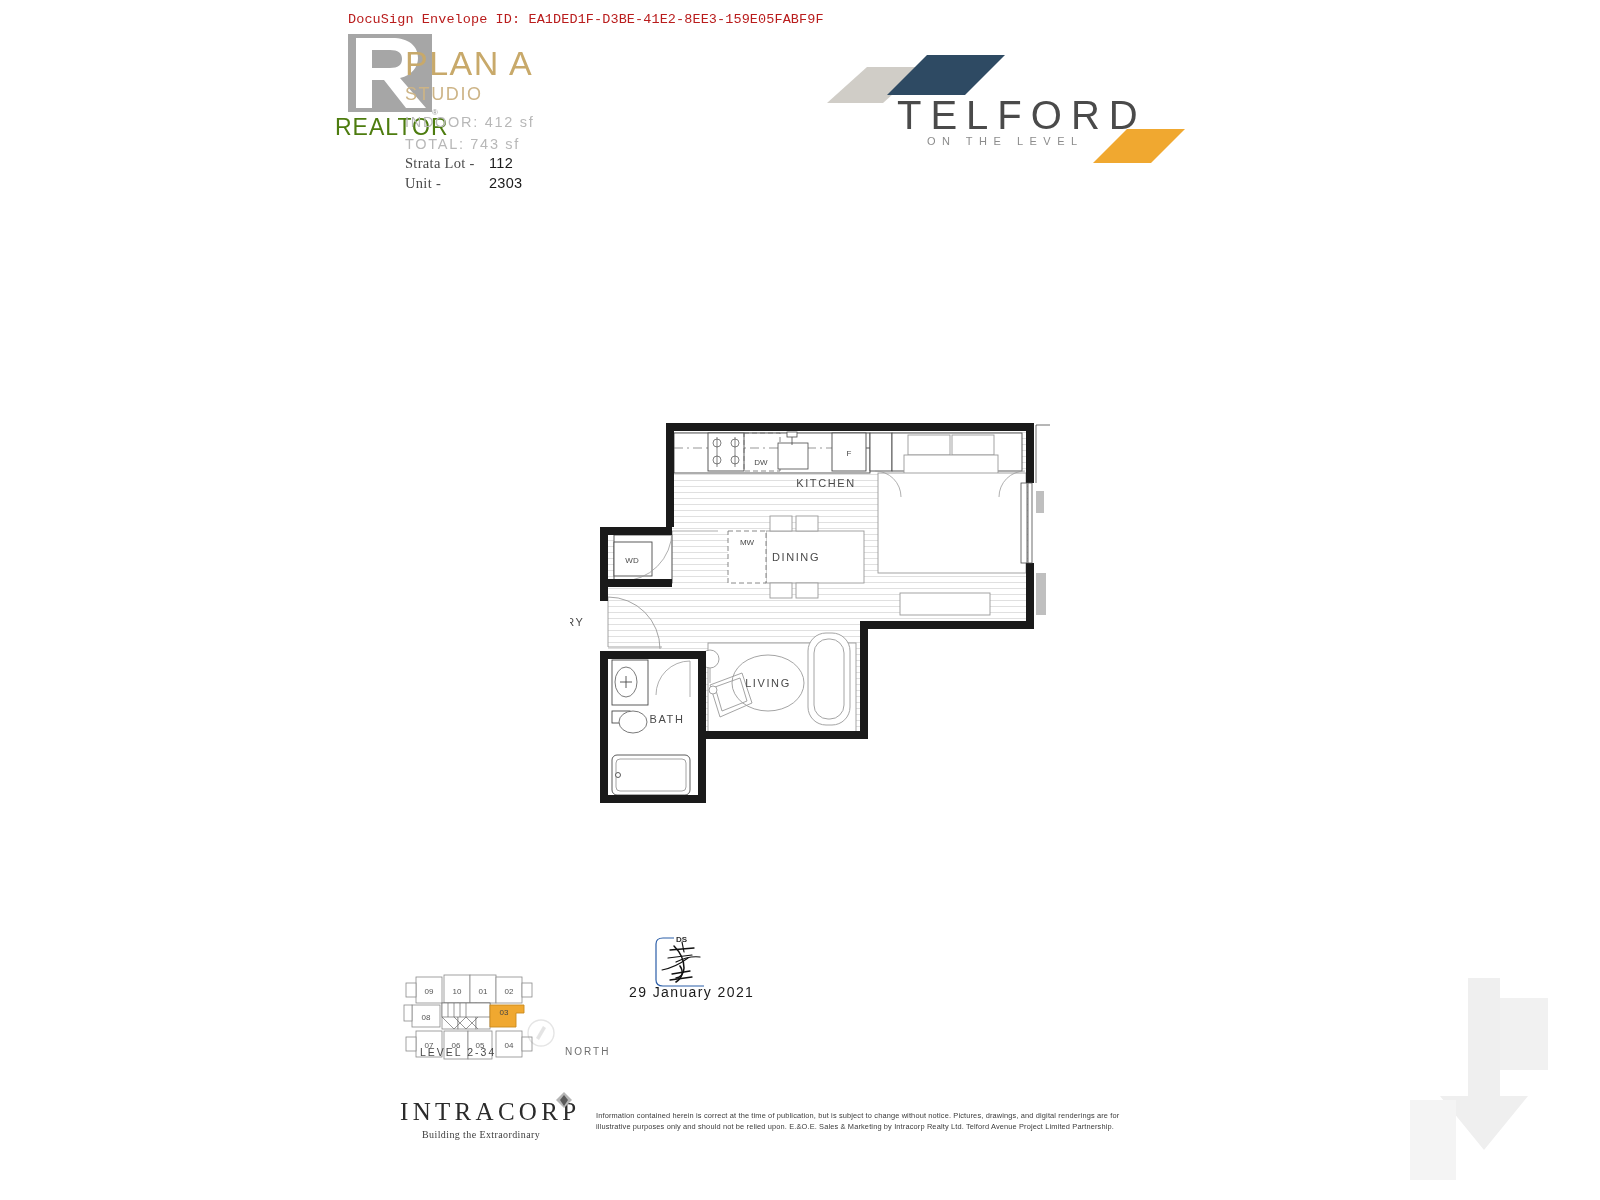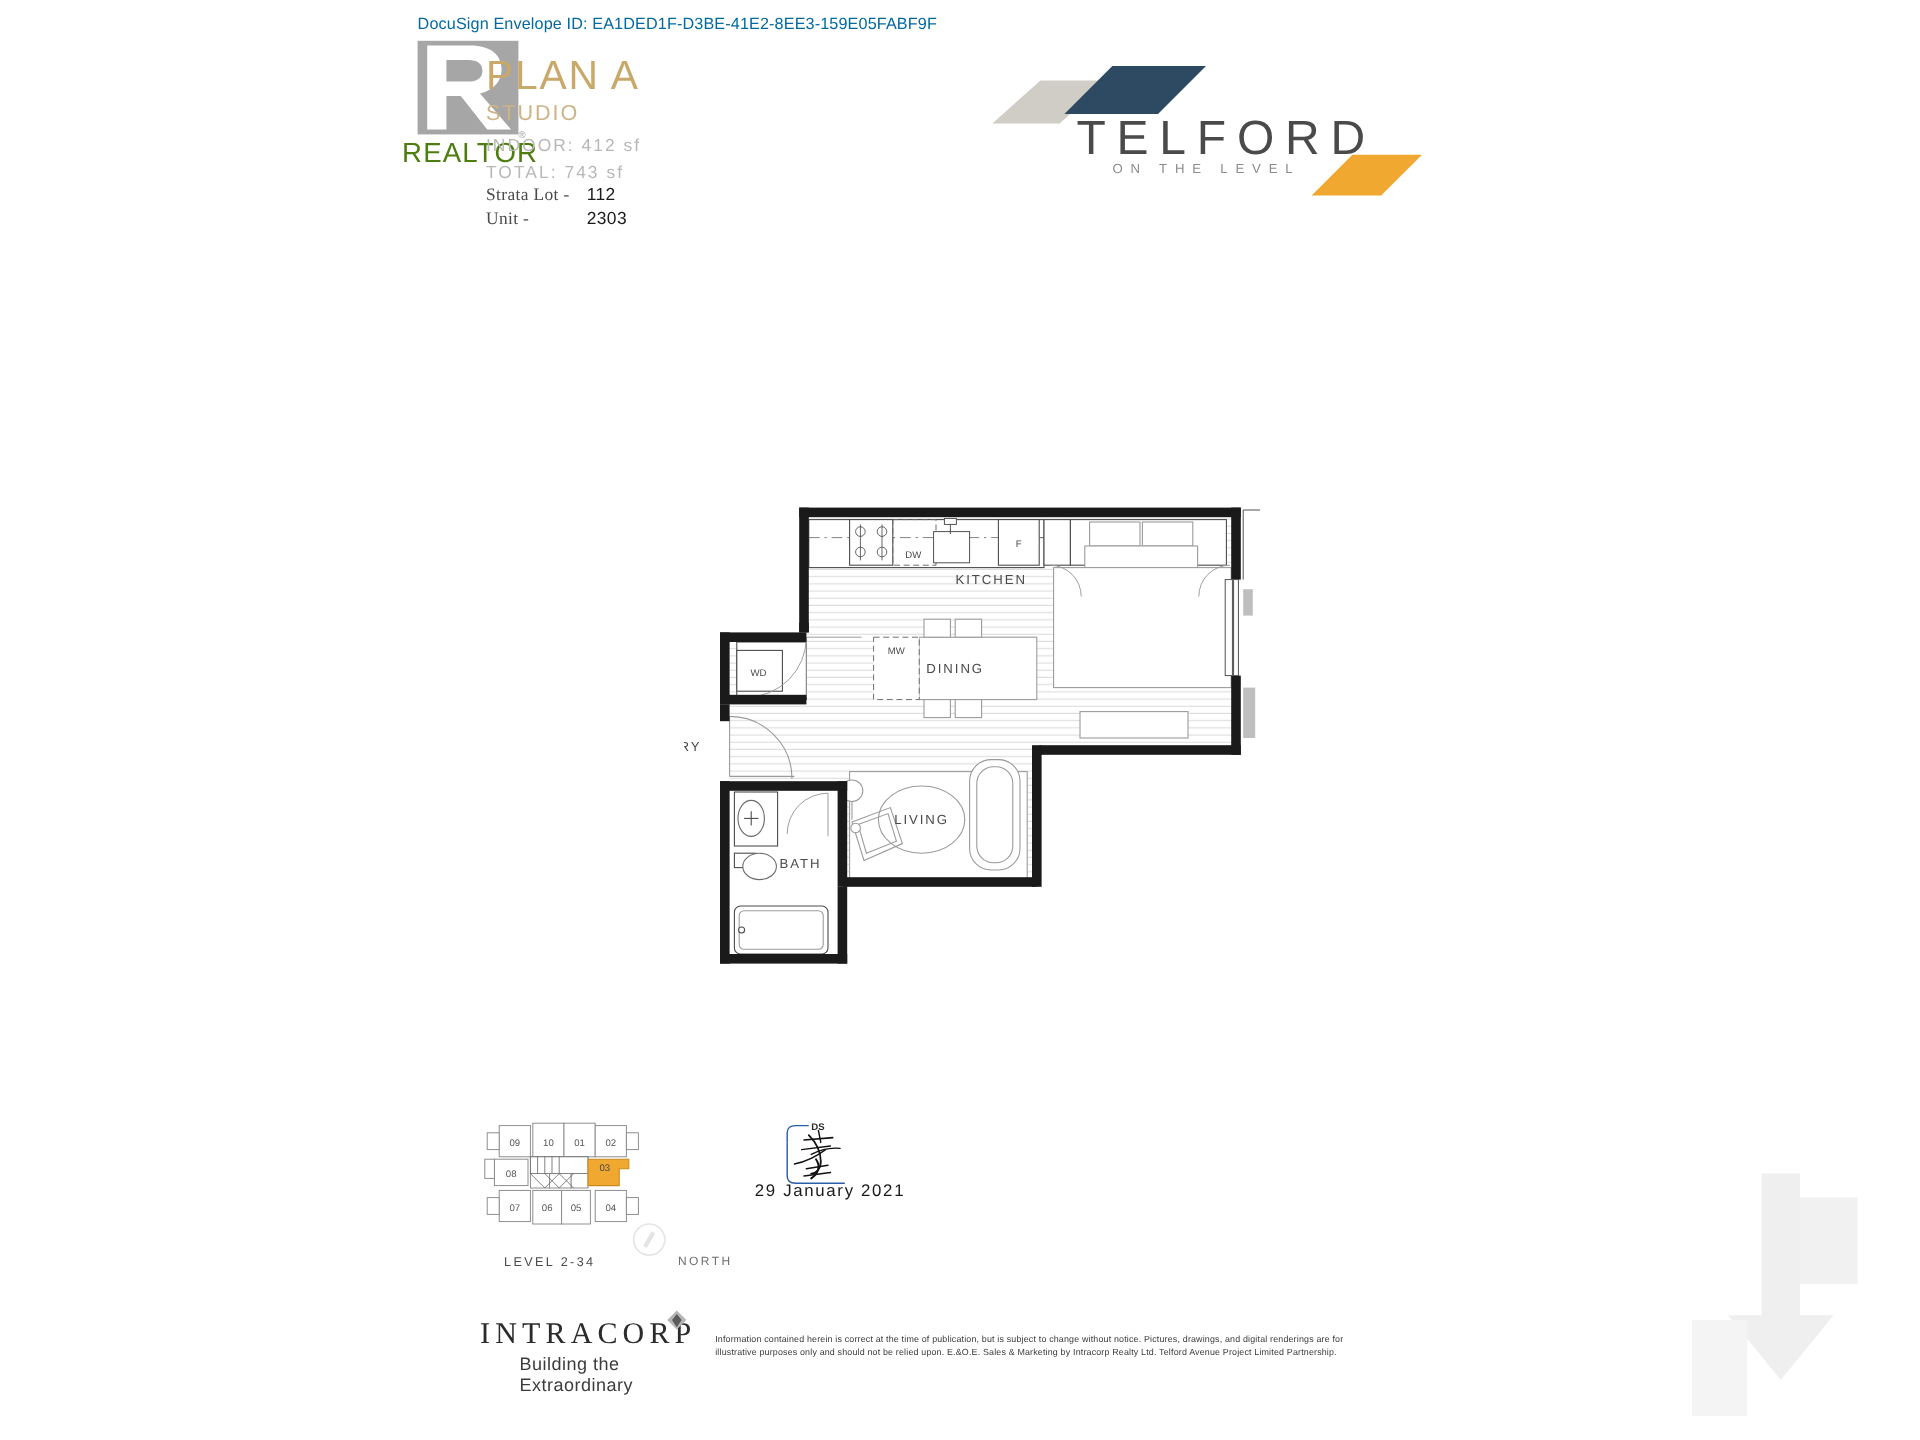--- a/index.html
+++ b/index.html
@@ -16,23 +16,23 @@
     color: #231f20;
   }
 
   
   .docusign-id {
     position: absolute;
     left: 348px;
     top: 12px;
     font-size: 13.5px;
     letter-spacing: 0.1px;
-    color: #0369a1;
+    color: #b91c1c;
     white-space: nowrap;
-    font-family: Liberation Sans, sans-serif;
+    font-family: Liberation Mono, monospace;
   }
 
   
   .realtor-mark {
     position: absolute;
     left: 335px;
     top: 34px;
     width: 200px;
     height: 110px;
     pointer-events: none;
@@ -169,21 +169,21 @@
     font-size: 14px;
     letter-spacing: 1.4px;
     color: #1a1a1a;
     font-family: "Liberation Sans", sans-serif;
   }
 
   
   .keyplan {
     position: absolute;
     left: 398px;
-    top: 916px;
+    top: 955px;
     width: 180px;
     height: 105px;
   }
   .keyplan-label {
     position: absolute;
     left: 420px;
     top: 1046px;
     font-size: 10.5px;
     letter-spacing: 2px;
     color: #4a4a4a;
@@ -216,25 +216,25 @@
     width: 190px;
   }
   .intracorp .ic-name {
     font-size: 25px;
     letter-spacing: 4.3px;
     color: #2b2b2b;
     font-family: "Liberation Serif", serif;
   }
   .intracorp .ic-tag {
     margin-top: 3px;
-    margin-left: 33px;
-    font-size: 15px;
+    margin-left: 22px;
+    font-size: 10px;
     letter-spacing: 0.4px;
     color: #3c3c3c;
-    font-family: Liberation Sans, sans-serif;
+    font-family: Liberation Serif, serif;
   }
   .intracorp .ic-dia {
     position: absolute;
     left: 155px;
     top: -7px;
     width: 18px;
     height: 18px;
   }
 
   

